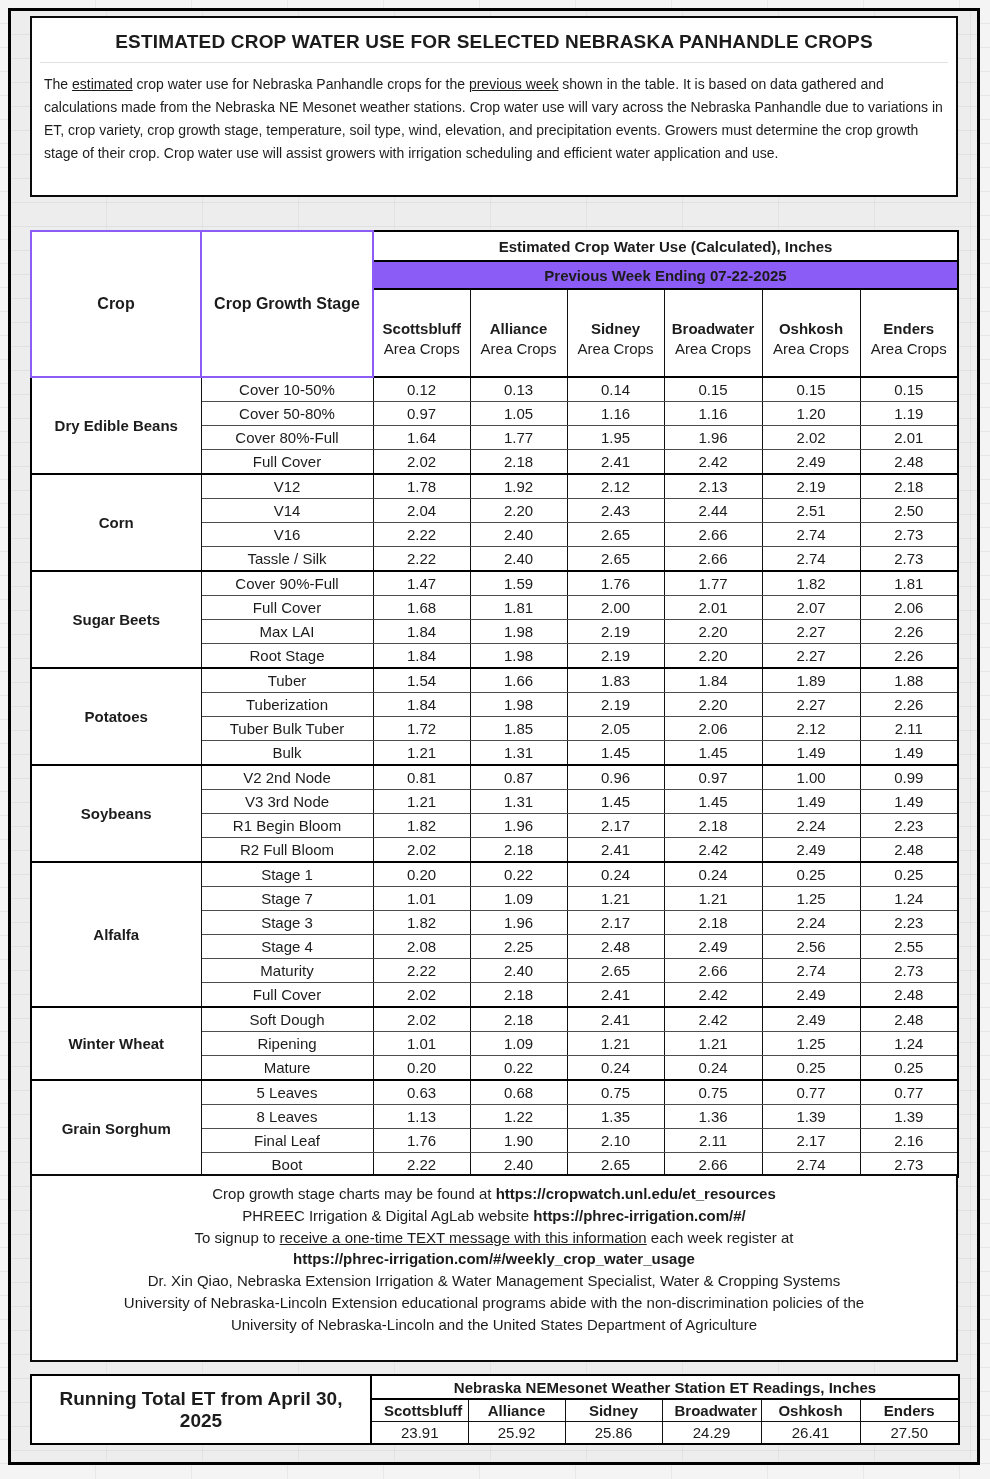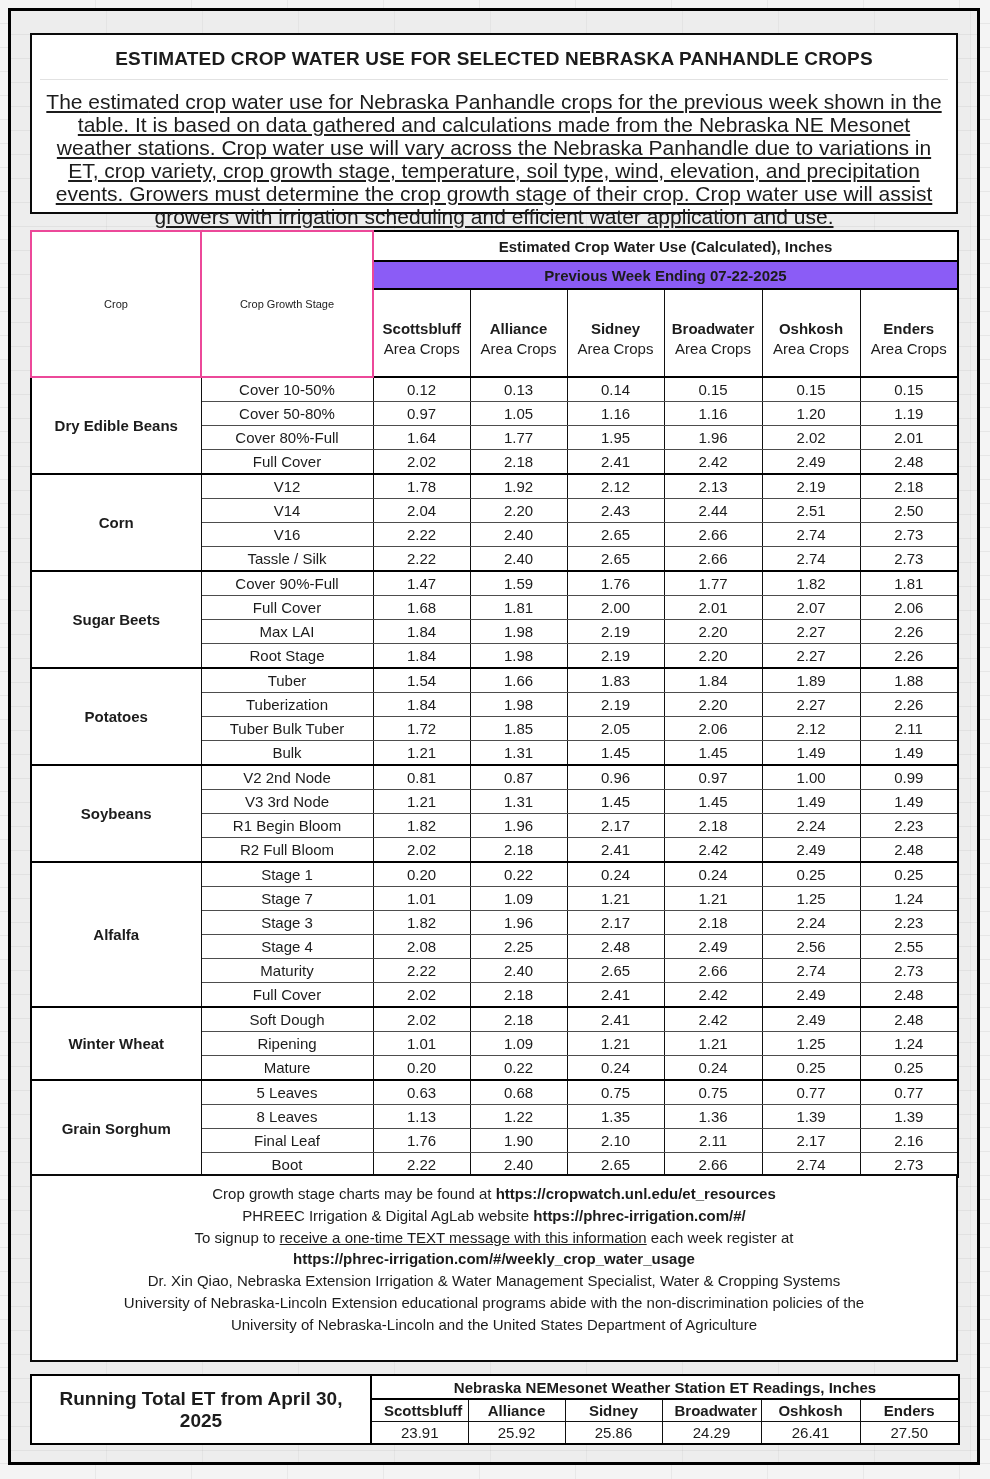--- a/index.html
+++ b/index.html
@@ -18,36 +18,36 @@
     box-sizing:border-box; border:3px solid #000;
     background:
       repeating-linear-gradient(to bottom, transparent 0 23px, rgba(0,0,0,0.05) 23px 24px),
       repeating-linear-gradient(to right, transparent 0 95px, rgba(0,0,0,0.04) 95px 96px),
       #ededed;
   }
   .box {
     position:absolute; left:30px; width:928px; box-sizing:border-box;
     background:#fff; border:2px solid #0a0a0a;
   }
-  .title-box { top:33px; height:181px; }
+  .title-box { top:16px; height:181px; }
   .doc-title {
     margin:13px 8px 0; padding-bottom:9px;
     font-size:19px; font-weight:bold; text-align:center; letter-spacing:0.2px;
     border-bottom:1px solid #e2e2e2;
   }
   .intro {
-    margin:10px 12px 0; font-size:21px; line-height:23px; text-align:center;text-decoration:underline;
+    margin:10px 12px 0; font-size:14px; line-height:23px; 
   }
   table { border-collapse:collapse; table-layout:fixed; background:#fff; }
   .crop-table {
     position:absolute; left:30px; top:230px; width:928px;
     font-size:15px; border:2.5px solid #000;
   }
   .crop-table th, .crop-table td { text-align:center; padding:0 2px; overflow:hidden; }
-  .th-crop, .th-stage { border:2px solid #ec4899; font-weight:normal; font-size:11px; }
+  .th-crop, .th-stage { border:2px solid #8b5cf6; font-weight:bold; font-size:16px; }
   .th-span { height:28px; border:2px solid #000; font-weight:bold; font-size:15px; }
   .th-week { height:26px; border:2px solid #000; font-weight:bold; font-size:15px; }
   .station-row th {
     height:76px; border:1.5px solid #111; border-bottom:2.5px solid #000;
     font-weight:normal; vertical-align:middle; padding-top:10px;
   }
   .station-name { font-weight:bold; }
   .station-sub { margin-top:3px;text-align:center; }
   .crop-table tbody td {
     height:23px;

